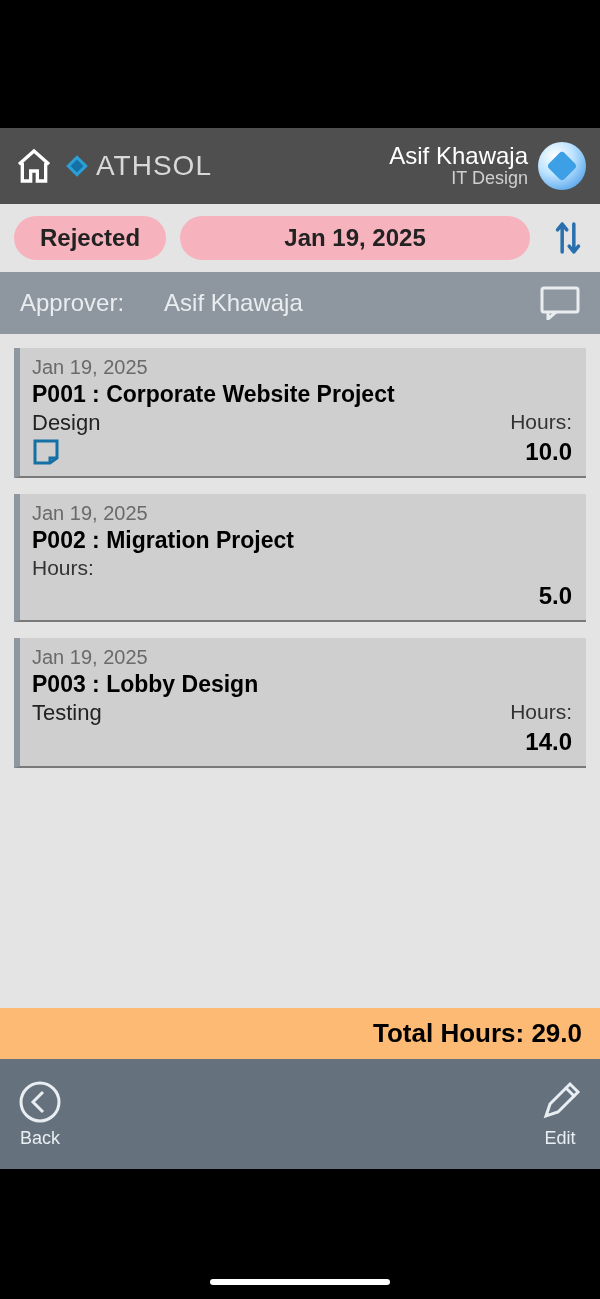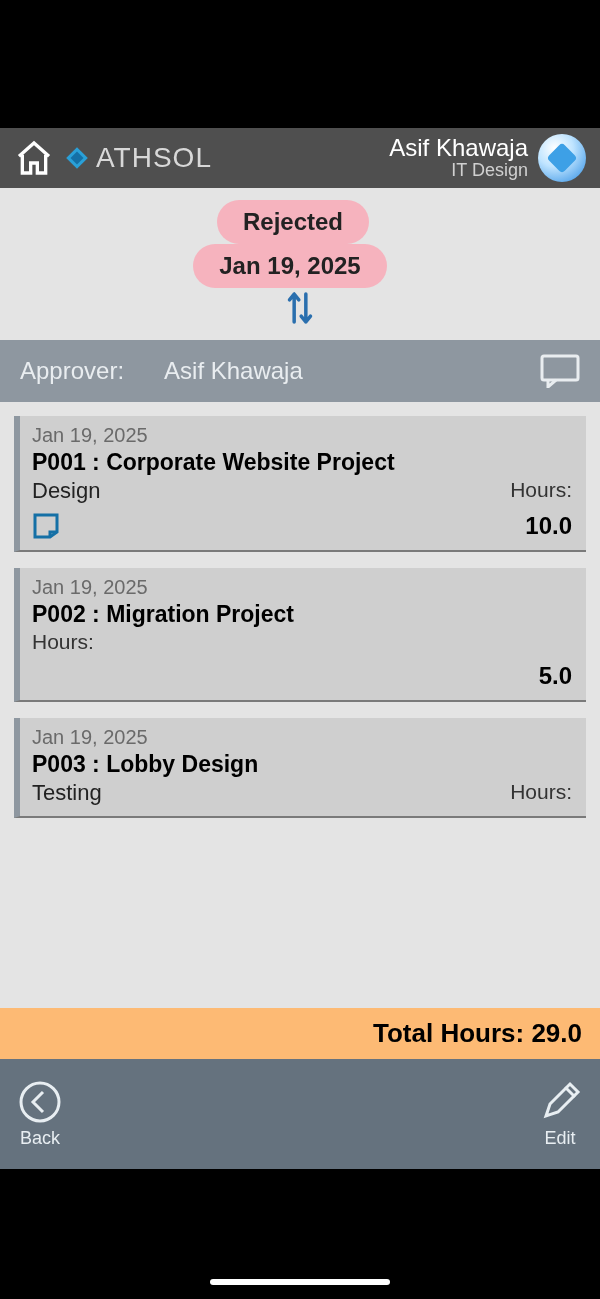--- a/index.html
+++ b/index.html
@@ -17,21 +17,21 @@
     left: 0;
     right: 0;
     bottom: 130px;
     background: #e4e4e4;
     display: flex;
     flex-direction: column;
   }
   
   .header {
     background: #4f4f4f;
-    height: 60px;
+    height: 76px;
     display: flex;
     align-items: center;
     padding: 0 14px;
     color: #fff;
   }
   .home-icon {
     width: 40px; height: 40px;
     display: flex; align-items: center; justify-content: center;
     margin-right: 10px;
   }
@@ -65,21 +65,20 @@
   .avatar::after {
     content:""; width:22px; height:22px; background:#3da0e6;
     transform: rotate(45deg); border-radius:4px;
   }
   
   .filter-row {
     background: #e4e4e4;
     padding: 12px 14px;
     display: flex;
     align-items: center;
-    flex-direction: column;
   }
   .pill {
     background: #f6b3be;
     border-radius: 24px;
     padding: 8px 26px;
     font-size: 24px;
     font-weight: 600;
     color: #222;
     margin-right: 14px;
   }
@@ -112,21 +111,21 @@
     border-left: 6px solid #8e97a0;
     border-bottom: 2px solid #7a7a7a;
     padding: 8px 14px 10px 12px;
     margin-bottom: 16px;
   }
   .entry-date { color: #6a6a6a; font-size: 20px; margin-bottom: 2px; }
   .entry-title { font-size: 23px; font-weight: 700; color: #000; margin-bottom: 2px; }
   .entry-row2 { display:flex; justify-content:space-between; align-items:flex-start; }
   .entry-task { font-size: 22px; color: #222; }
   .entry-hours-label { font-size: 21px; color: #333; }
-  .entry-row3 { display:flex; justify-content:space-between; align-items:flex-end; margin-top:6px; min-height: 30px;}
+  .entry-row3 { display:flex; justify-content:space-between; align-items:flex-end; margin-top:0; min-height: 30px;}
   .note-icon { width: 28px; height: 28px; }
   .entry-hours { font-size: 24px; font-weight: 700; color:#000; }
   .spacer { flex:1; }
   
   .total-bar {
     background: #fdba74;
     text-align: right;
     padding: 10px 18px;
     font-size: 26px;
     font-weight: 600;
@@ -241,20 +240,24 @@
       </div>
     </div>
 
     <div class="entry-card">
       <div class="entry-date">Jan 19, 2025</div>
       <div class="entry-title">P003 : Lobby Design</div>
       <div class="entry-row2">
         <div class="entry-task">Testing</div>
         <div class="entry-hours-label">Hours:</div>
       </div>
+      <div class="entry-row3">
+        <span class="spacer"></span>
+        <div class="entry-hours">14.0</div>
+      </div>
     </div>
   </div>
 
   <div class="total-bar">
     <span>Total Hours: </span><span>29.0</span>
   </div>
 
   <div class="bottom-nav">
     <div class="nav-btn">
       <span class="icon">

